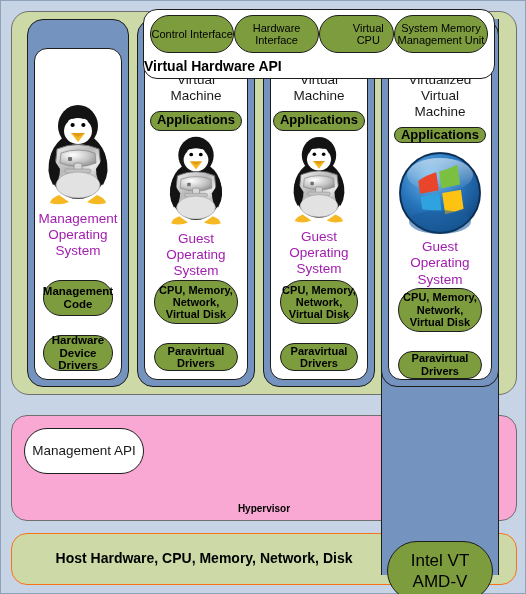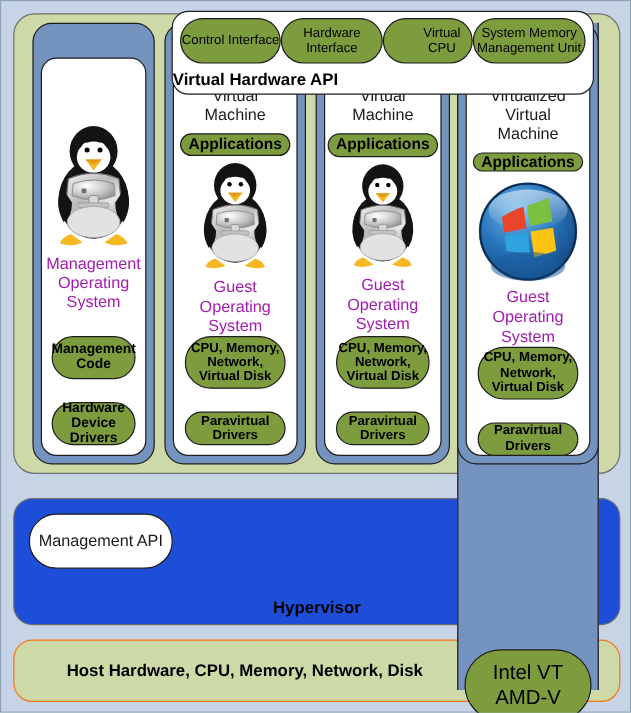--- a/index.html
+++ b/index.html
@@ -100,21 +100,21 @@
     margin-top:auto;width:100%;display:flex;flex-direction:column;
     align-items:center;gap:19px;padding-bottom:2px;
   }
   .res-pill{width:94%;height:44px;font-size:11px;}
   .drv-pill{width:94%;height:28px;font-size:11px;}
   .mgmt-pill{width:94%;height:36px;font-size:11.5px;}
 
   
   #hypervisor{
     position:absolute;left:10px;top:414px;width:506px;height:106px;
-    background:#1d4ed8;
+    background:#f9a8d4;
     border:1px solid #6f6f6f;
     border-radius:16px;
     box-sizing:border-box;
     z-index:2;
   }
   #mgmt-api{
     position:absolute;left:12px;top:12px;width:120px;height:46px;
     font-size:13.5px;
   }
   #vh-api{
@@ -126,21 +126,21 @@
     position:absolute;left:6px;right:6px;top:5px;height:38px;
     display:flex;justify-content:space-between;align-items:center;
   }
   #vh-api .row .pill{height:38px;font-size:11px;font-weight:normal;}
   #vh-api-label{
     position:absolute;left:0;right:0;bottom:4px;text-align:left;
     font-size:14px;font-weight:bold;color:#000;
   }
   #hyp-label{
     position:absolute;left:0;right:0;bottom:6px;text-align:center;
-    font-size:14px;font-weight:bold;color:#000;margin-top:29px;
+    font-size:10px;font-weight:bold;color:#000;margin-top:29px;
   }
 
   
   #host{
     position:absolute;left:10px;top:532px;width:506px;height:52px;
     background:#cddaa8;border:1px solid #f97316;border-radius:16px;
     box-sizing:border-box;z-index:2;
     display:flex;align-items:center;justify-content:center;
   }
   #host-label{

